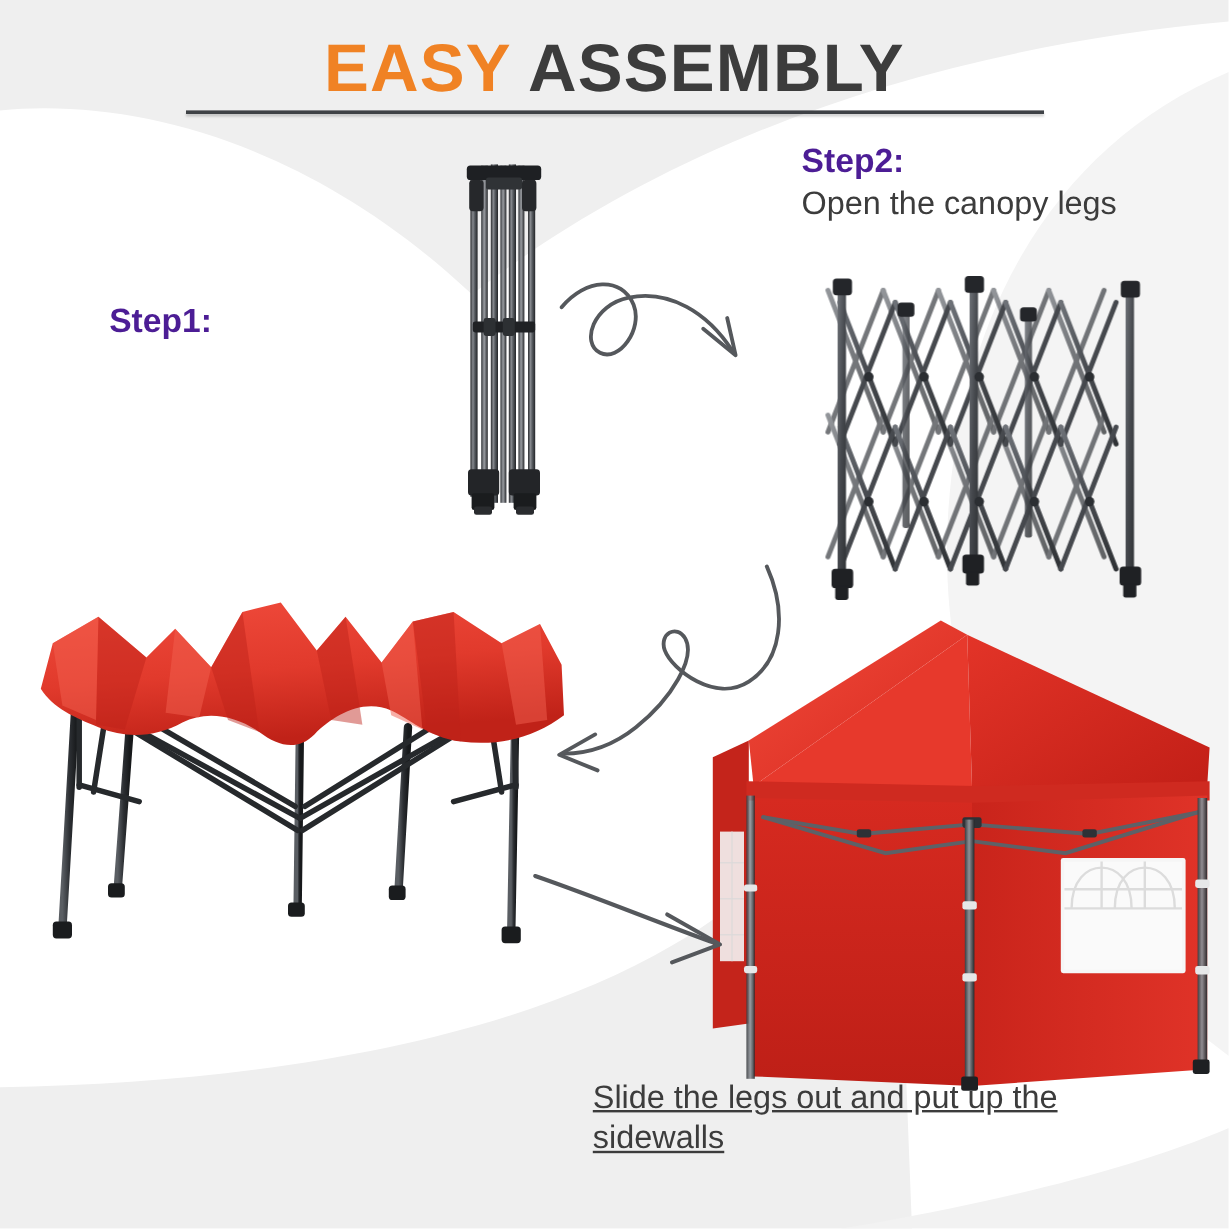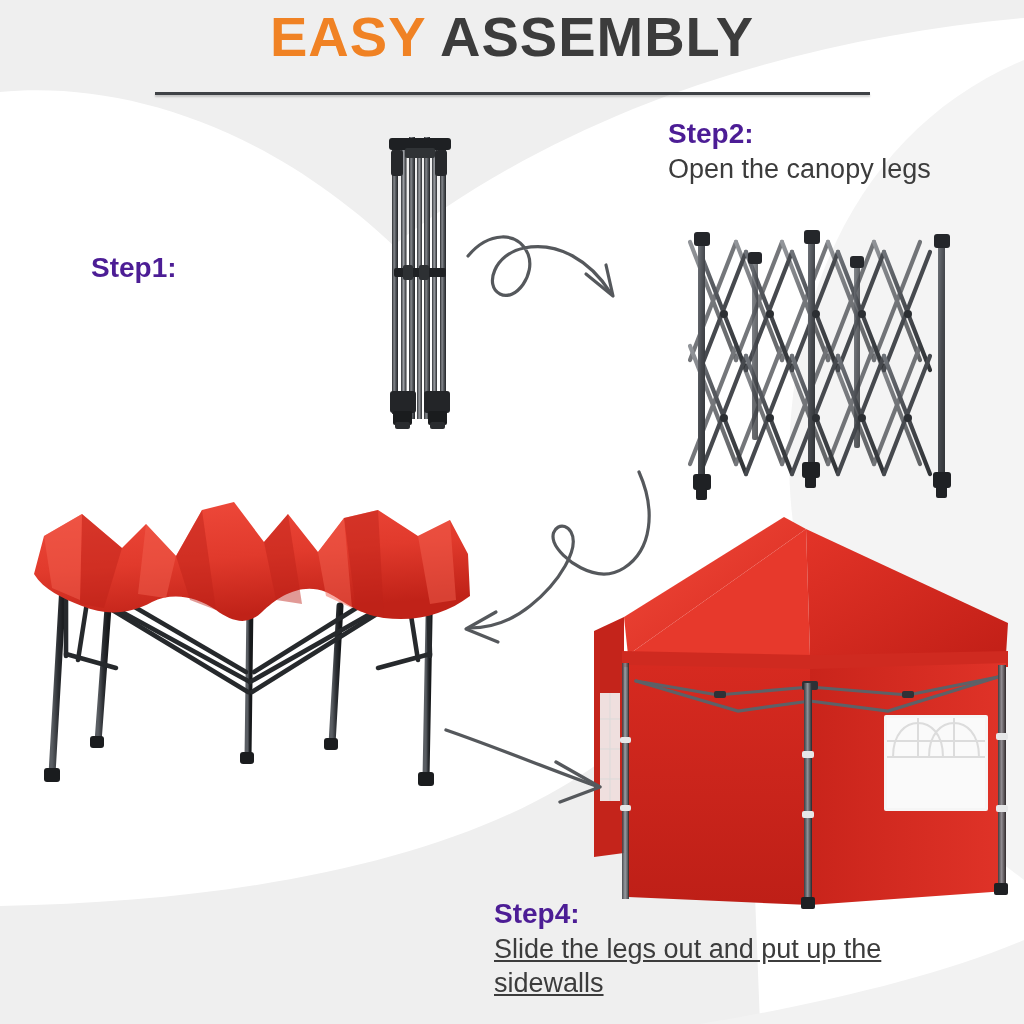--- a/index.html
+++ b/index.html
@@ -10,21 +10,21 @@
     font-family:"Liberation Sans","DejaVu Sans",sans-serif;
     position:relative;
   }
   #stage{position:absolute;inset:0;width:1024px;height:1024px;overflow:hidden;background:#fff;}
 
   
   #bg{position:absolute;inset:0;width:1024px;height:1024px;}
 
   
   .title-wrap{
-    position:absolute;left:0;top:8px;width:1024px;text-align:center;
+    position:absolute;left:0;top:28px;width:1024px;text-align:center;
     z-index:6;
   }
   .title{
     font-size:56px;font-weight:bold;letter-spacing:1px;line-height:1.05;
     display:inline-block;white-space:nowrap;
   }
   .title .t-orange{color:#F08224;}
   .title .t-dark{color:#3C3C3C;}
   .title-rule{
     position:absolute;left:155px;top:92px;width:715px;height:3px;
@@ -400,17 +400,16 @@
       </g>
 
       <g fill="#1E2023">
         <rect x="213" y="392" width="14" height="12" rx="2"></rect>
         <rect x="406" y="378" width="14" height="12" rx="2"></rect>
       </g>
     </svg>
   </div>
 
   <div class="step" id="step4">
-    <div class="lbl">Step4:</div>
     <div class="desc">Slide the legs out and put up the sidewalls</div>
   </div>
 
 </div>
 
 </body></html>

